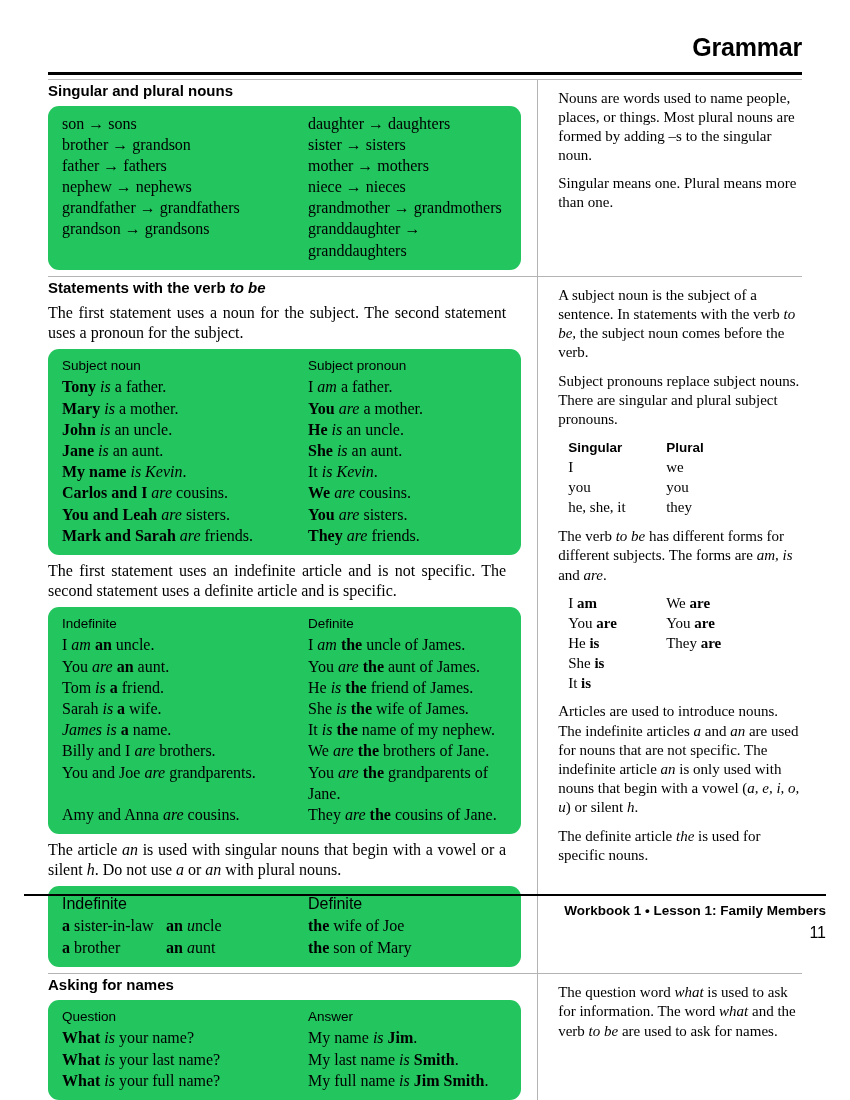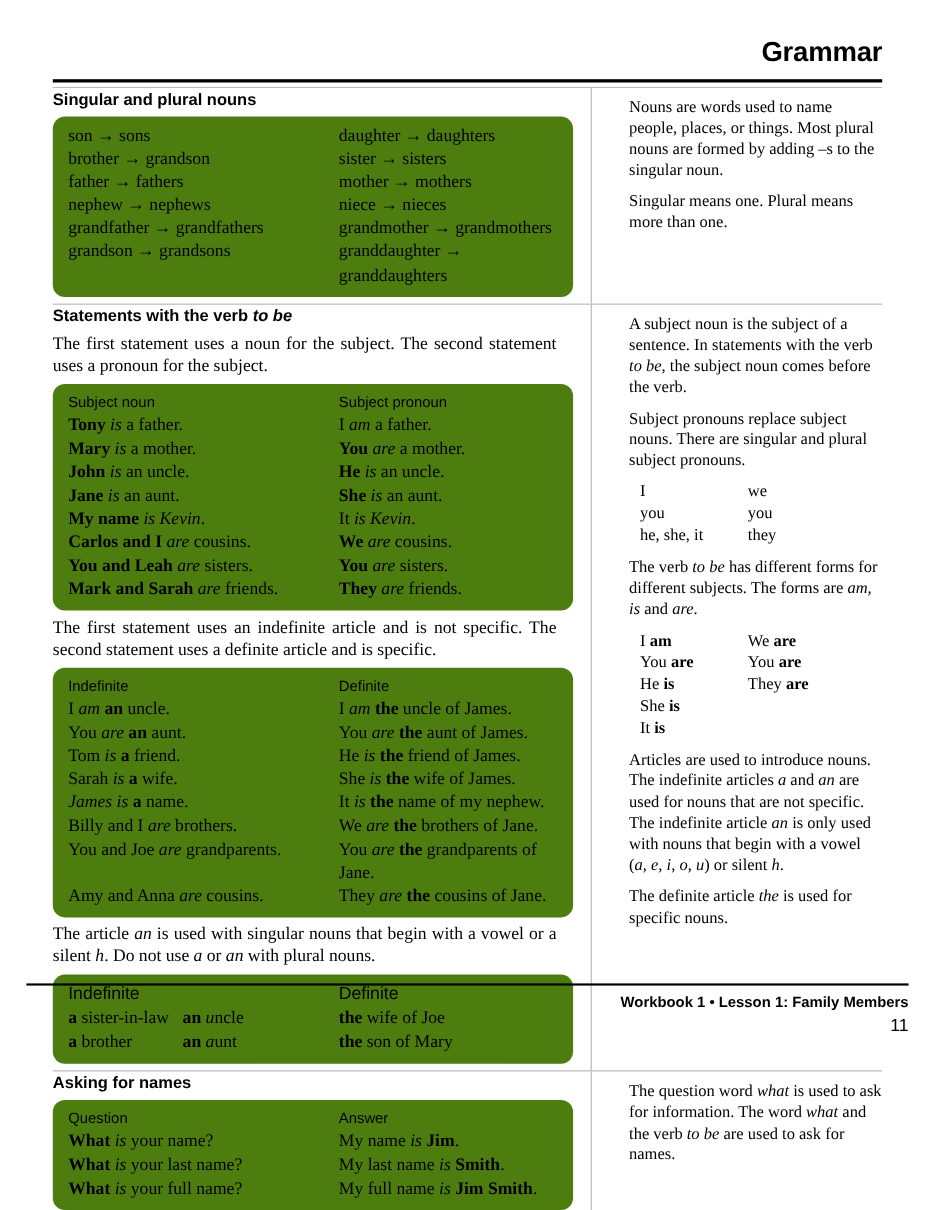--- a/index.html
+++ b/index.html
@@ -20,37 +20,37 @@
     font-weight:bold; font-size:25px; letter-spacing:-0.2px;
     padding-right:24px; line-height:1.1;
   }
   .rule-thick { border-top:3px solid #000; margin:10px 24px 0 24px; }
   .rule-thin  { border-top:1px solid #bdbdbd; margin:4px 24px 0 24px; }
 
   
   .body-grid { position:relative; margin:0 24px; }
   .section { display:flex; align-items:flex-start; }
   .col-main { width:505px; box-sizing:border-box; padding-right:16px; }
-  .col-side { width:273px; box-sizing:border-box; padding-left:34px;
+  .col-side { width:273px; box-sizing:border-box; padding-left:20px;
               border-left:1px solid #b4b4b4; align-self:stretch; }
   .sec-div { border-top:1px solid #b4b4b4; }
 
   
   h2.sec-head {
     font-family:"Liberation Sans", sans-serif;
     font-weight:bold; font-size:15px; margin:2px 0 6px 0; line-height:1.2;
   }
   h2.sec-head i { font-style:italic; }
 
   
   .main-p { font-size:16px; line-height:1.26; margin:5px 15px 6px 0;
             text-align:justify; }
 
   
-  .gbox { background:#4d7c0f; border-radius:11px; padding:7px 14px 9px 14px;
+  .gbox { background:#22c55e; border-radius:11px; padding:7px 14px 9px 14px;
           margin:4px 0 6px 0; }
   .gbox .row { display:flex; font-size:16px; line-height:1.325; }
   .gbox .c1 { width:246px; flex:0 0 246px; }
   .gbox .c2 { flex:1; }
   .gbox .hdr { font-family:"Liberation Sans", sans-serif;
                font-weight:normal; font-size:13.5px; line-height:1.5; }
   .gbox .hdr .c1, .gbox .hdr .c2 { font-size:13.5px; }
 
   
   .gbox .row3 { display:flex; font-size:16px; line-height:1.35; }
@@ -236,20 +236,24 @@
             <div class="t3"><b>the</b> son of Mary</div>
           </div>
         </div>
       </div>
 
       <div class="col-side">
         <p class="side-p first">A subject noun is the subject of a sentence.  In statements with the verb <i>to be,</i> the subject noun comes before the verb.</p>
         <p class="side-p">Subject pronouns replace subject nouns.  There are singular and plural subject pronouns.</p>
 
         <div class="side-table">
+          <div class="srow shdr">
+            <div class="s1">Singular</div>
+            <div class="s2">Plural</div>
+          </div>
           <div class="srow">
             <div class="s1">I</div>
             <div class="s2">we</div>
           </div>
           <div class="srow">
             <div class="s1">you</div>
             <div class="s2">you</div>
           </div>
           <div class="srow">
             <div class="s1">he, she, it</div>

